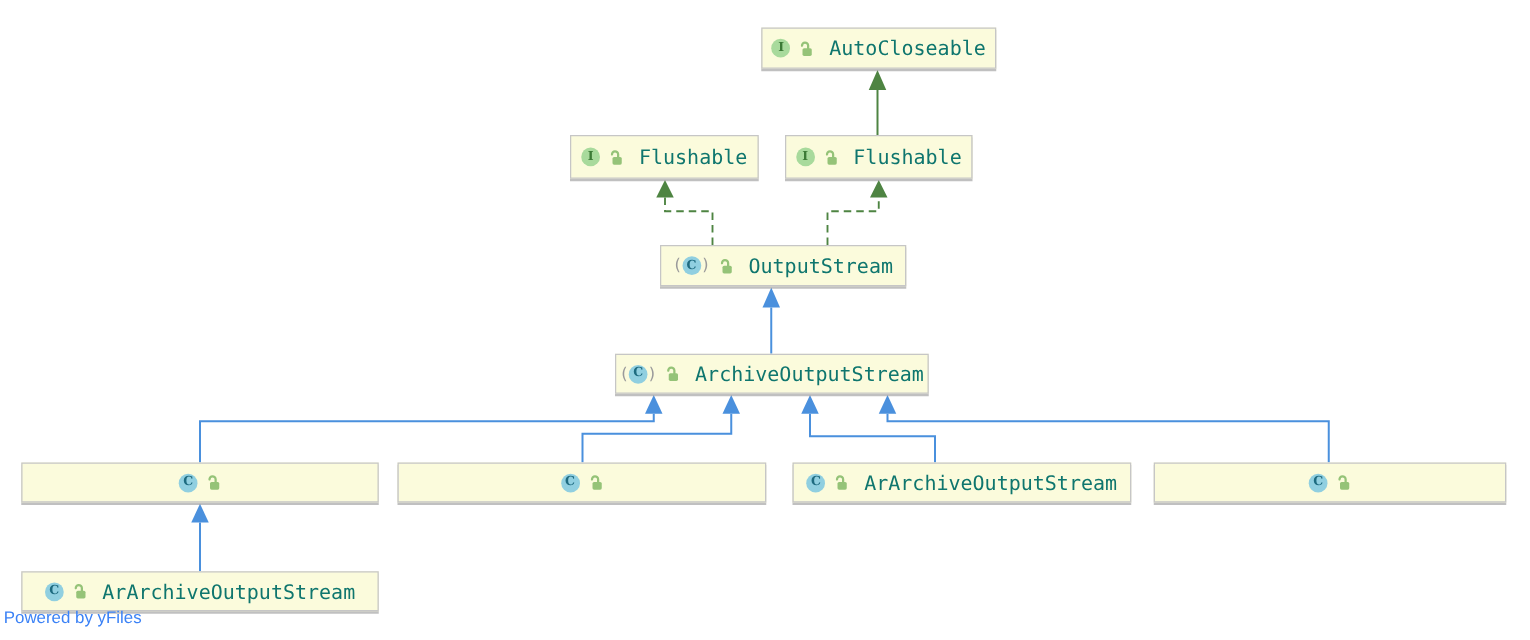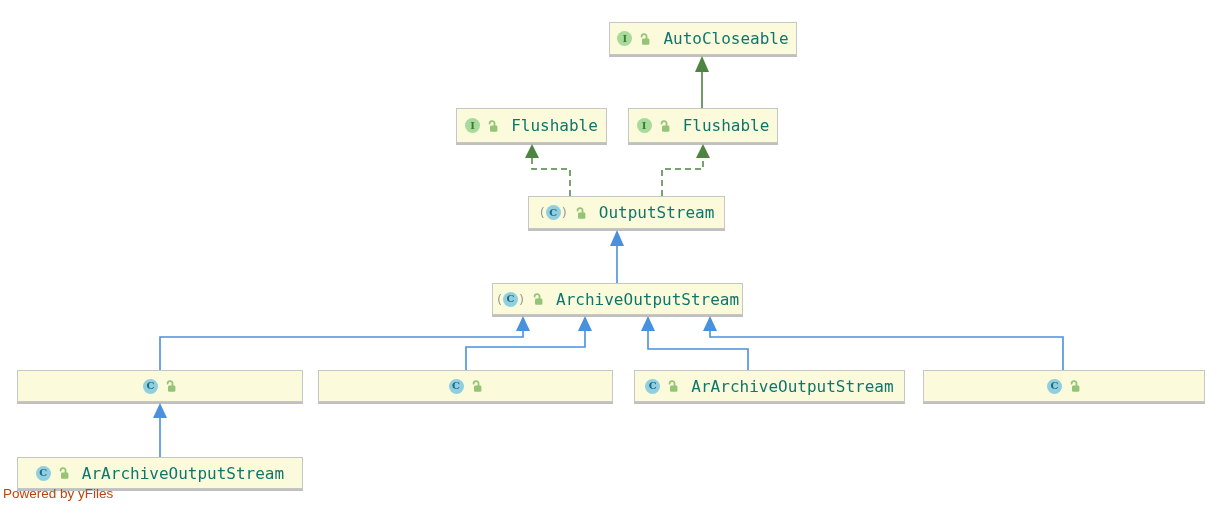--- a/index.html
+++ b/index.html
@@ -33,21 +33,21 @@
     font-size:10px;font-weight:bold;line-height:1;
     flex:0 0 auto;
   }
   .badge.iface{background:#a8da9c;color:#3c7a36;}
   .badge.cls{background:#90cfe0;color:#1e6b80;}
   .paren{color:#9b9b9b;font-size:13px;font-family:"DejaVu Sans", sans-serif;margin:0 1px;flex:0 0 auto;}
   .lock{margin-left:5px;display:inline-flex;flex:0 0 auto;}
   #watermark{
     position:absolute;left:3px;top:486px;
     font-family:"Liberation Sans", sans-serif;
-    font-size:13.5px;color:#c2410c;
+    font-size:13.5px;color:#3b82f6;
   }
   .edge-blue{stroke:#4a90dd;stroke-width:1.6;fill:none;}
   .head-blue{fill:#4a90dd;stroke:none;}
   .edge-green{stroke:#4e8442;stroke-width:1.6;fill:none;}
   .edge-green-dashed{stroke:#4e8442;stroke-width:1.5;fill:none;stroke-dasharray:6 4;}
   .head-green{fill:#4e8442;stroke:none;}
 </style>
 </head>
 <body>
 

